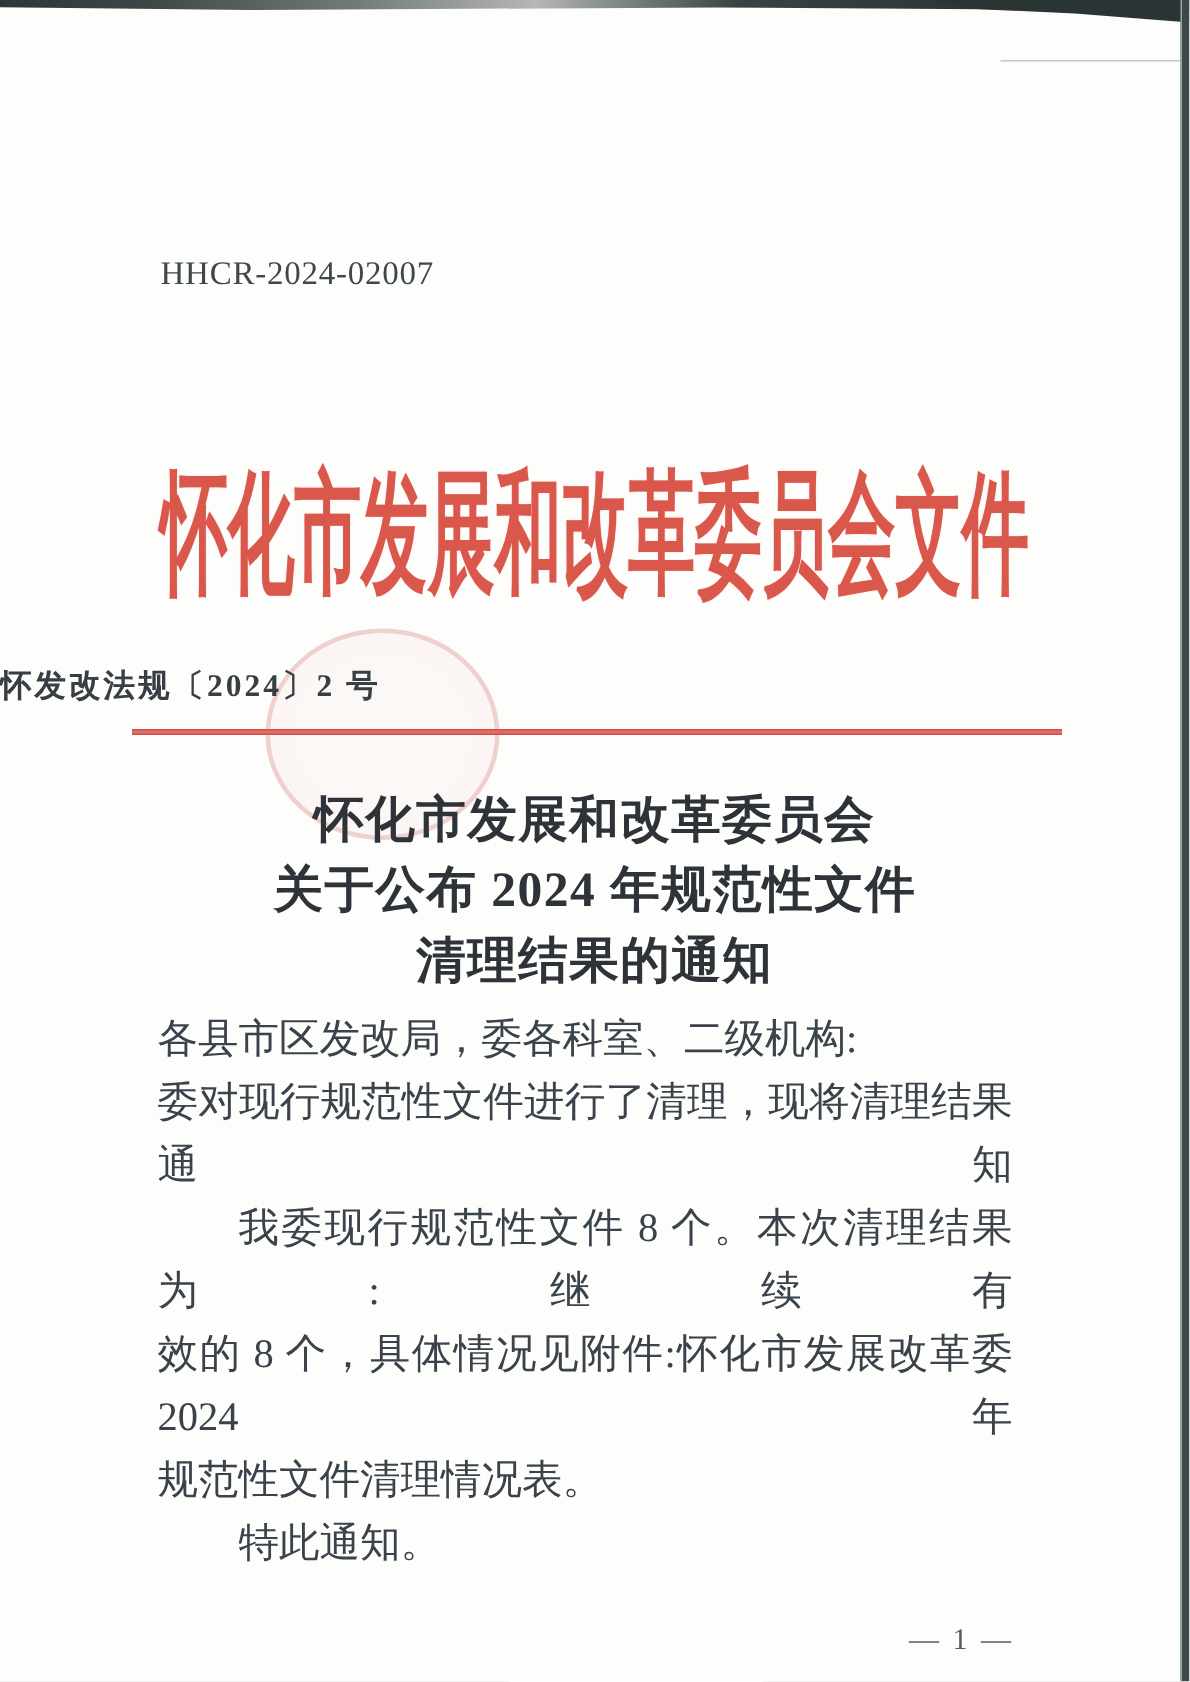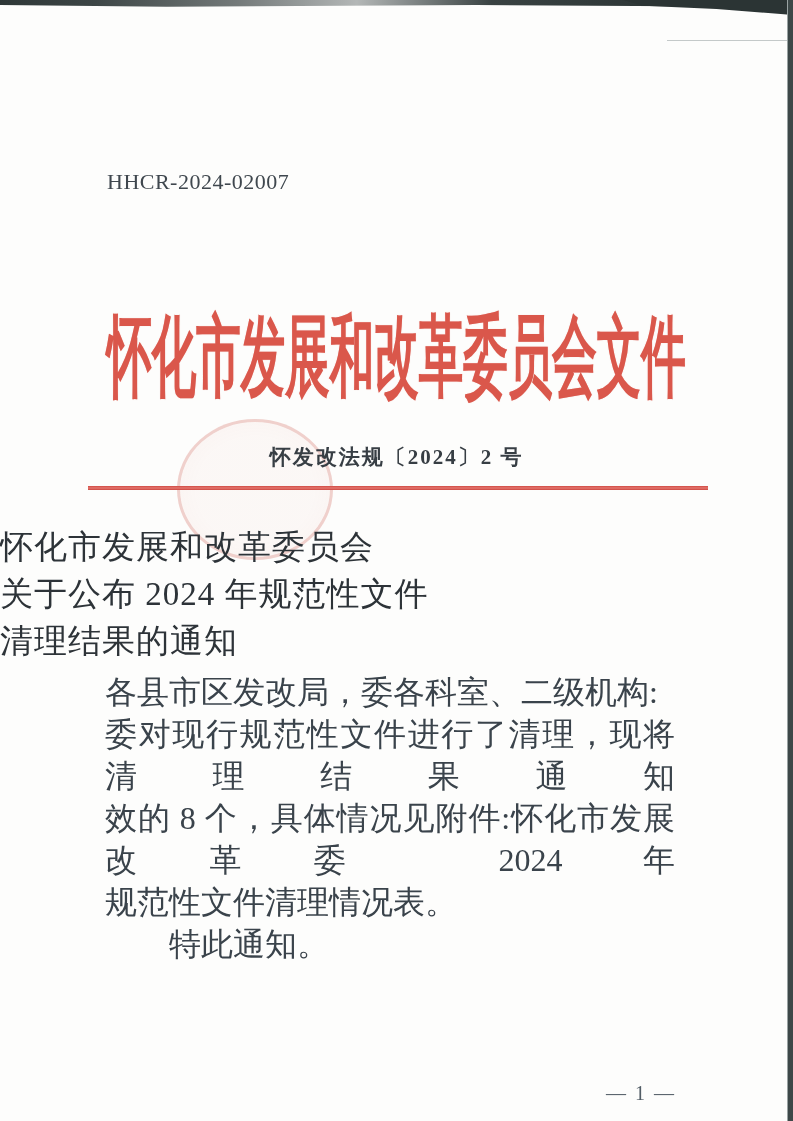--- a/index.html
+++ b/index.html
@@ -79,48 +79,48 @@
     font-weight: 900;
     color: #da574b;
     transform: scaleX(0.5);
     transform-origin: center;
     text-shadow: 0 0 1px rgba(218,87,75,0.5);
   }
   .doc-number {
     position: absolute;
     left: 0; top: 443px;
     width: 100%;
-    text-align: center;
+    text-align: left;
     font-size: 21px;
     font-weight: 600;
     letter-spacing: 2px;
     color: #373e44;
   }
   .red-rule {
     position: absolute;
     left: 88px; top: 486px;
     width: 620px; height: 4px;
     background: linear-gradient(to bottom, #cf4b44 0%, #e5766e 50%, #cc463f 100%);
   }
   .doc-title {
     position: absolute;
     left: 0; top: 524px;
     width: 100%;
-    text-align: left;
+    text-align: center;
     font-size: 33px;
-    font-weight: 400;
+    font-weight: 700;
     line-height: 47px;
     letter-spacing: 1px;
     color: #2d3338;
   }
   .body-text {
     position: absolute;
     left: 105px; top: 671px;
     width: 570px;
-    font-size: 32px;
+    font-size: 27px;
     line-height: 42px;
     color: #3a434b;
   }
   .bline { min-height: 42px; }
   .ind  { text-indent: 2em; }
   .just { text-align: justify; text-align-last: justify; }
   .page-number {
     position: absolute;
     left: 596px; top: 1082px;
     width: 90px;
@@ -154,20 +154,21 @@
 
   <div class="doc-title">
     <div>怀化市发展和改革委员会</div>
     <div>关于公布 2024 年规范性文件</div>
     <div>清理结果的通知</div>
   </div>
 
   <div class="body-text">
     <div class="bline">各县市区发改局，委各科室、二级机构:</div>
     <div class="bline just">委对现行规范性文件进行了清理，现将清理结果通知</div>
+    <div class="bline ind just">我委现行规范性文件 8 个。本次清理结果为:继续有</div>
     <div class="bline just">效的 8 个，具体情况见附件:怀化市发展改革委 2024 年</div>
     <div class="bline">规范性文件清理情况表。</div>
     <div class="bline ind">特此通知。</div>
   </div>
 
   <div class="page-number">— 1 —</div>
 
 </div>
 
 </body></html>

